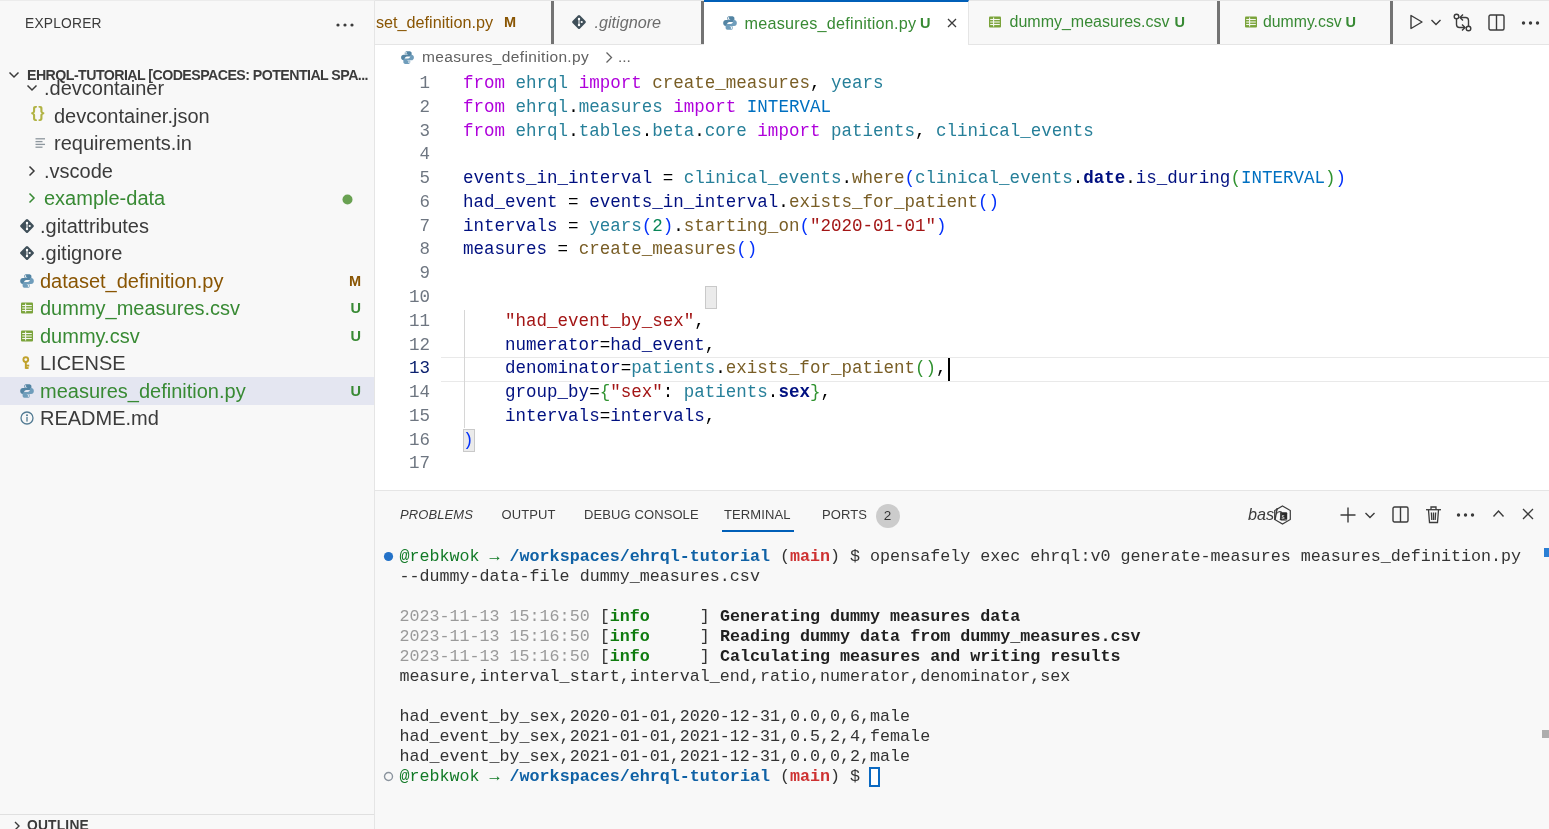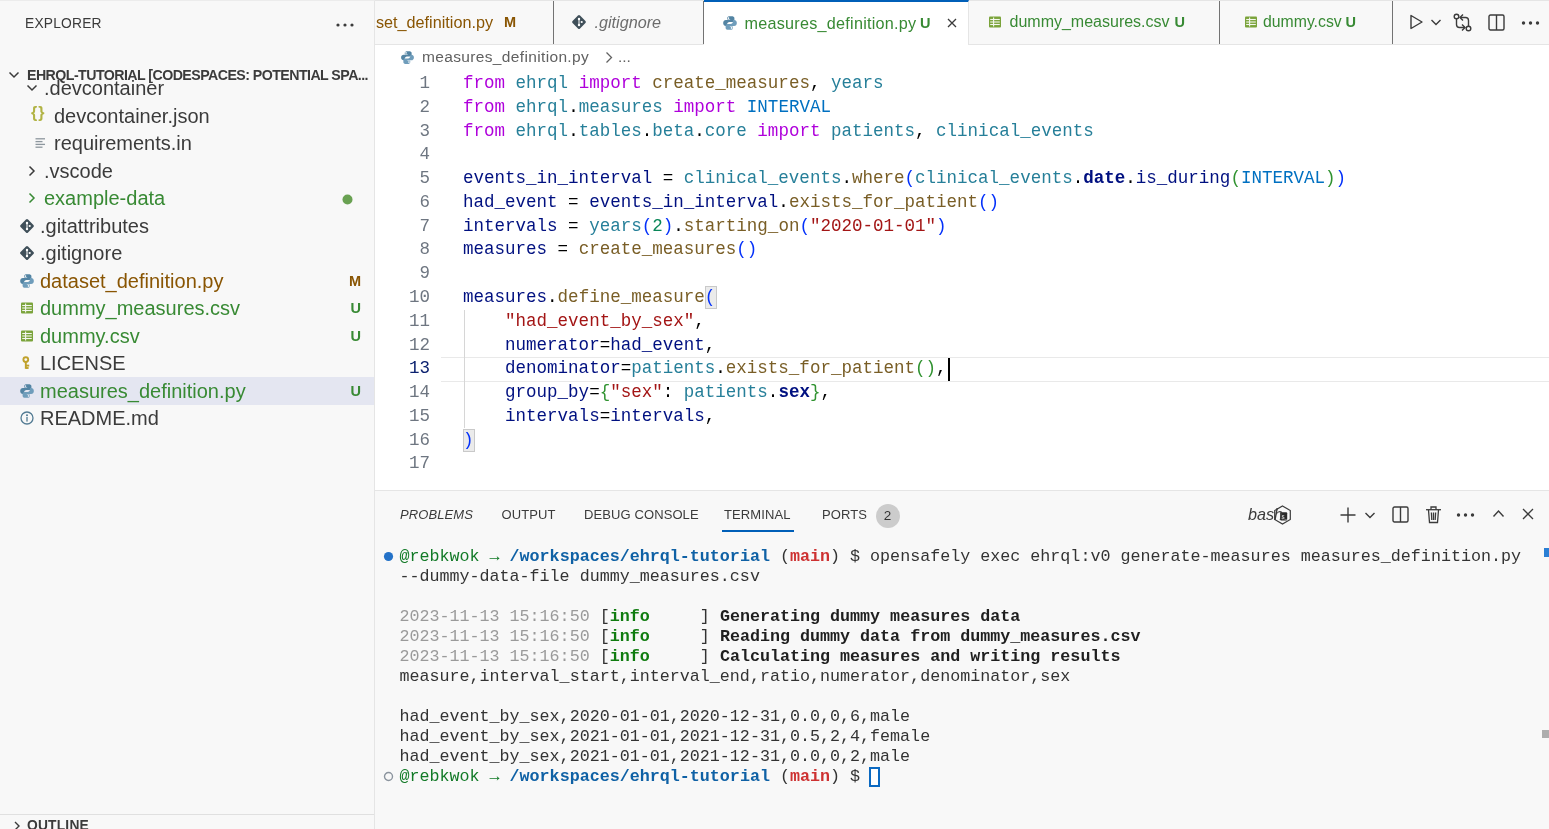--- a/index.html
+++ b/index.html
@@ -15,21 +15,21 @@
 .row .lbl { position:absolute; top:50%; transform:translateY(-50%); font-size:20px; color:#3b3b3b; white-space:nowrap; }
 .row .badge { position:absolute; right:13px; top:50%; transform:translateY(-50%); font-size:14.5px; font-weight:bold; }
 .row svg.tw { position:absolute; top:50%; transform:translateY(-50%); }
 .row .ficon { position:absolute; top:50%; transform:translateY(-50%); width:16px; height:16px; }
 .green { color:#388a34 !important; }
 .brown { color:#895503 !important; }
 .sel { background:#e4e6f1; }
 
 #tabbar { position:absolute; left:375px; top:0; width:1174px; height:45px;
   background:#f8f8f8; }
-.tab { position:absolute; top:0; height:44px; background:#f8f8f8; border-right:1px solid #737373; }
+.tab { position:absolute; top:0; height:44px; background:#f8f8f8; border-right:3px solid #737373; }
 .tab .tlbl { position:absolute; top:50%; transform:translateY(-50%); font-size:16.2px; white-space:nowrap; }
 .tab .ticon { position:absolute; top:50%; transform:translateY(-50%); width:16px; height:16px; }
 #tab3 { background:#ffffff; border-top:2.5px solid #005fb8; border-right:1px solid #e5e5e5; height:45px; z-index:6; }
 
 #breadcrumb { position:absolute; left:375px; top:45px; width:1174px; height:25px; background:#fff; }
 
 #editor { position:absolute; left:375px; top:70px; width:1174px; height:420px; background:#fff; }
 .ln { position:absolute; width:55px; text-align:right; font-family:"Liberation Mono",monospace;
   font-size:17.5px; color:#6e7681; line-height:23.76px; }
 .cl { position:absolute; left:88px; font-family:"Liberation Mono",monospace; font-size:17.53px;
@@ -349,21 +349,20 @@
   <div class="ln" style="top:358.5px;">16</div>
   <div class="ln" style="top:382.3px;">17</div>
 
   <div class="cl" style="top:2.1px;"><span class="k">from</span> <span class="t">ehrql</span> <span class="k">import</span> <span class="f">create_measures</span>, <span class="t">years</span></div>
   <div class="cl" style="top:25.9px;"><span class="k">from</span> <span class="t">ehrql</span>.<span class="t">measures</span> <span class="k">import</span> <span class="c0070">INTERVAL</span></div>
   <div class="cl" style="top:49.6px;"><span class="k">from</span> <span class="t">ehrql</span>.<span class="t">tables</span>.<span class="t">beta</span>.<span class="t">core</span> <span class="k">import</span> <span class="t">patients</span>, <span class="t">clinical_events</span></div>
   <div class="cl" style="top:97.1px;"><span class="v">events_in_interval</span> = <span class="t">clinical_events</span>.<span class="f">where</span><span class="b1">(</span><span class="t">clinical_events</span>.<span class="v bold">date</span>.<span class="v">is_during</span><span class="b2">(</span><span class="c0070">INTERVAL</span><span class="b2">)</span><span class="b1">)</span></div>
   <div class="cl" style="top:120.9px;"><span class="v">had_event</span> = <span class="v">events_in_interval</span>.<span class="f">exists_for_patient</span><span class="b1">()</span></div>
   <div class="cl" style="top:144.7px;"><span class="v">intervals</span> = <span class="t">years</span><span class="b1">(</span><span class="n">2</span><span class="b1">)</span>.<span class="f">starting_on</span><span class="b1">(</span><span class="s">"2020-01-01"</span><span class="b1">)</span></div>
   <div class="cl" style="top:168.4px;"><span class="v">measures</span> = <span class="f">create_measures</span><span class="b1">()</span></div>
-  <div class="cl" style="top:215.9px;"><span class="v">measures</span>.<span class="f">define_measure</span><span class="b1">(</span></div>
   <div class="cl" style="top:239.7px;">    <span class="s">"had_event_by_sex"</span>,</div>
   <div class="cl" style="top:263.5px;">    <span class="v">numerator</span>=<span class="v">had_event</span>,</div>
   <div class="cl" style="top:287.2px;">    <span class="v">denominator</span>=<span class="t">patients</span>.<span class="f">exists_for_patient</span><span class="b2">()</span>,</div>
   <div class="cl" style="top:311px;">    <span class="v">group_by</span>=<span class="b2">{</span><span class="s">"sex"</span>: <span class="t">patients</span>.<span class="v bold">sex</span><span class="b2">}</span>,</div>
   <div class="cl" style="top:334.7px;">    <span class="v">intervals</span>=<span class="v">intervals</span>,</div>
   <div class="cl" style="top:358.5px;"><span class="b1">)</span></div>
 
   <div class="abs" style="left:572.5px;top:288.3px;width:2.5px;height:23px;background:#000;"></div>
 </div>
 

